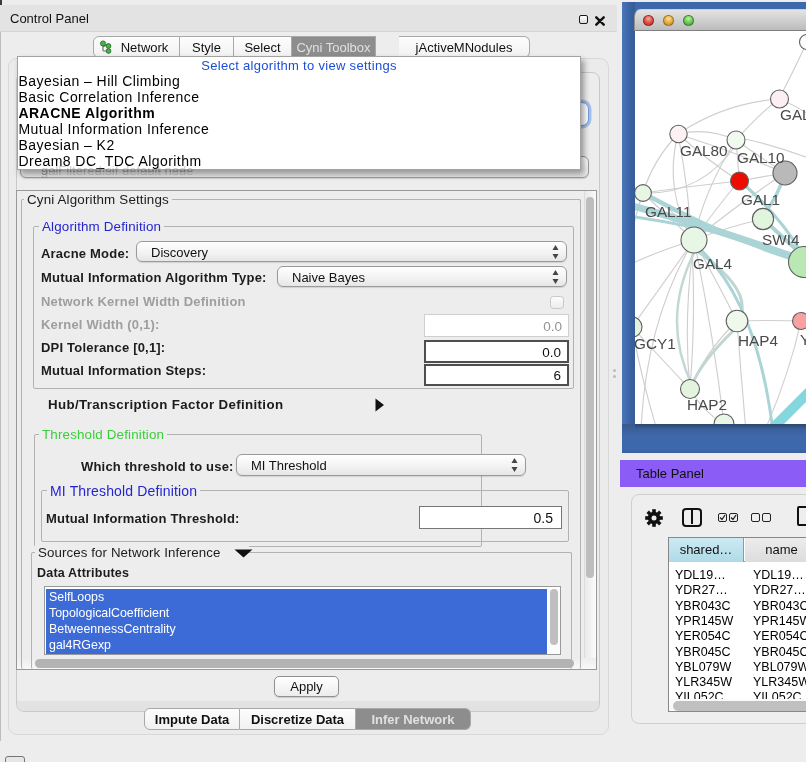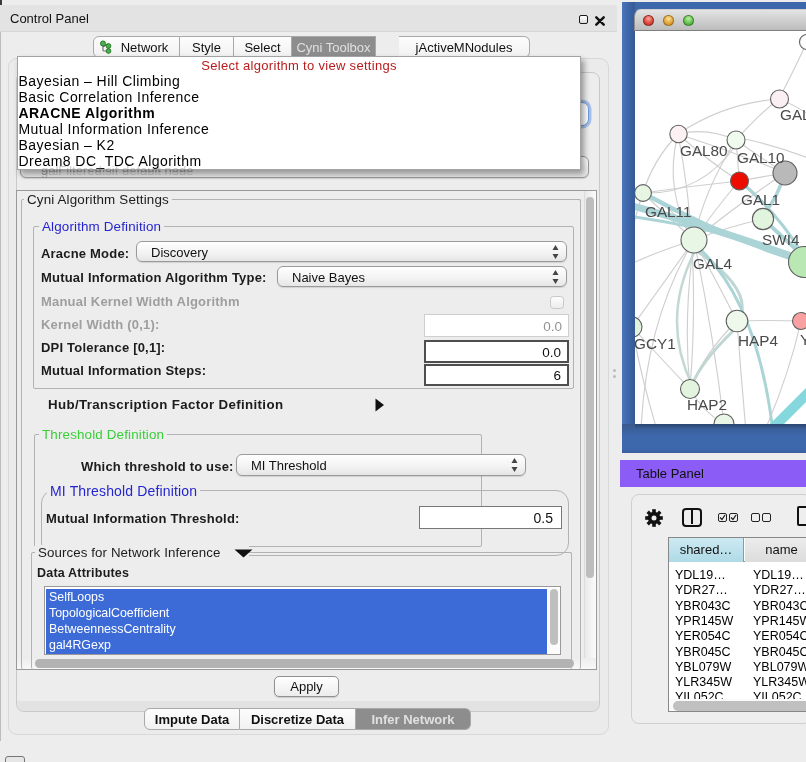--- a/index.html
+++ b/index.html
@@ -87,21 +87,21 @@
       </svg>
   </div>
   <div class="lbl" style="left:41px;top:270px;">Mutual Information Algorithm Type:</div>
   <div class="combo" style="left:277px;top:266px;width:290px;height:21px;">
       <span class="tx">Naive Bayes</span>
     <svg class="ar" viewBox="0 0 7 14">
         <path d="M3.5 0 L6.5 5 L0.5 5 Z" fill="#444"></path>
         <path d="M3.5 14 L6.5 9 L0.5 9 Z" fill="#444"></path>
       </svg>
   </div>
-  <div class="lbl dis" style="left:41px;top:294px;">Manual Kernel Width Algorithm</div>
+  <div class="lbl dis" style="left:41px;top:294px;">Network Kernel Width Definition</div>
   <div class="abs" style="left:550px;top:296px;width:14px;height:13px;background:linear-gradient(#fdfdfd,#ececec);border:1px solid #c8c8c8;border-radius:3.5px;"></div>
   <div class="lbl dis" style="left:41px;top:317px;">Kernel Width (0,1):</div>
   <div class="field" style="left:424px;top:314px;width:145px;height:23px;border:1px solid #cfcfcf;">
       <span style="color:#949494;">0.0</span>
     </div>
   <div class="lbl" style="left:41px;top:340px;">DPI Tolerance [0,1]:</div>
   <div class="field" style="left:424px;top:340px;width:145px;height:23px;border:2px solid #4e4e4e;">
       <span>0.0</span>
     </div>
   <div class="lbl" style="left:41px;top:363px;">Mutual Information Steps:</div>
@@ -118,21 +118,21 @@
     <span class="flegend" style="left:4px;color:#39cf39;">Threshold Definition</span>
   </div>
   <div class="lbl" style="left:81px;top:459px;">Which threshold to use:</div>
   <div class="combo" style="left:236px;top:454px;width:290px;height:22px;">
       <span class="tx">MI Threshold</span>
     <svg class="ar" viewBox="0 0 7 14">
         <path d="M3.5 0 L6.5 5 L0.5 5 Z" fill="#444"></path>
         <path d="M3.5 14 L6.5 9 L0.5 9 Z" fill="#444"></path>
       </svg>
   </div>
-  <div class="fieldset" style="left:41px;top:490px;width:528px;height:66px;border-radius:13px;">
+  <div class="fieldset" style="left:41px;top:490px;width:528px;height:52px;">
     <span class="flegend" style="left:5px;color:#2525cf;font-size:14px;">MI Threshold Definition</span>
   </div>
   <div class="lbl" style="left:46px;top:511px;">Mutual Information Threshold:</div>
   <div class="field" style="left:419px;top:506px;width:143px;height:23px;border:1.5px solid #777;font-size:14px;">
       <span style="right:8px;padding-left:44px;">0.5</span>
     </div>
 
   <div class="fieldset" style="left:31px;top:552px;width:541px;height:117px;border-bottom:none;">
     <span class="flegend" style="left:3px;color:#1c1c1c;padding-right:28px;font-size:13.3px;letter-spacing:0.1px;">Sources for Network Inference</span>
   </div>
@@ -151,21 +151,21 @@
 
   <div class="abs" id="bottabs" style="left:144px;top:708px;width:327px;height:22px;font-weight:bold;">
     <div class="tab" style="left:0;width:96px;border-left:1px solid #a9a9a9;border-radius:6px 0 0 6px;">Impute Data</div>
     <div class="tab sel" style="left:212px;width:115px;border-radius:0 6px 6px 0;">Infer Network</div>
     <div class="tab" style="left:96px;width:116px;">Discretize Data</div>
   </div>
 
   <div class="abs" style="left:5px;top:756px;width:20px;height:10px;background:#e6e6e6;border:1.5px solid #757575;border-radius:3px;"></div>
 
   <div class="abs" id="popup" style="left:17px;top:56px;width:564px;height:114px;background:#fff;border:1px solid #a3a3a3;box-shadow:3px 4px 6px rgba(0,0,0,0.38);">
-    <div class="abs" style="left:0;top:1px;width:100%;text-align:center;font-size:13px;letter-spacing:0.3px;color:#b91c1c;height:15px;line-height:15px;">Select algorithm to view settings</div>
+    <div class="abs" style="left:0;top:1px;width:100%;text-align:center;font-size:13px;letter-spacing:0.3px;color:#1d4ed8;height:15px;line-height:15px;">Select algorithm to view settings</div>
     <div class="abs" style="left:0.5px;top:16px;font-size:14px;letter-spacing:0.45px;color:#000;line-height:16px;">Bayesian – Hill Climbing<br>Basic Correlation Inference<br><b>ARACNE Algorithm</b><br>Mutual Information Inference<br>Bayesian – K2<br>Dream8 DC_TDC Algorithm</div>
     <div class="abs" style="left:23px;top:106px;font-size:13px;color:rgba(120,120,120,0.38);white-space:nowrap;">galFiltered.sif default node</div>
   </div>
 
   <div class="abs" style="left:613px;top:369px;width:3px;height:3px;background:#bbb;border-radius:50%;"></div>
   <div class="abs" style="left:613px;top:375px;width:3px;height:3px;background:#bbb;border-radius:50%;"></div>
 
   <div class="abs" style="left:622px;top:2px;width:184px;height:451px;background:#3d68ac;"></div>
   <div class="abs" style="left:622px;top:2px;width:13px;height:451px;background:linear-gradient(90deg,#4a75b7,#3d68ac 45%,#365a92);"></div>
   <div class="abs" style="left:622px;top:424px;width:184px;height:29px;background:linear-gradient(#39598c,#3d68ac 40%,#3d68ac 85%,#3a5fa0);"></div>

